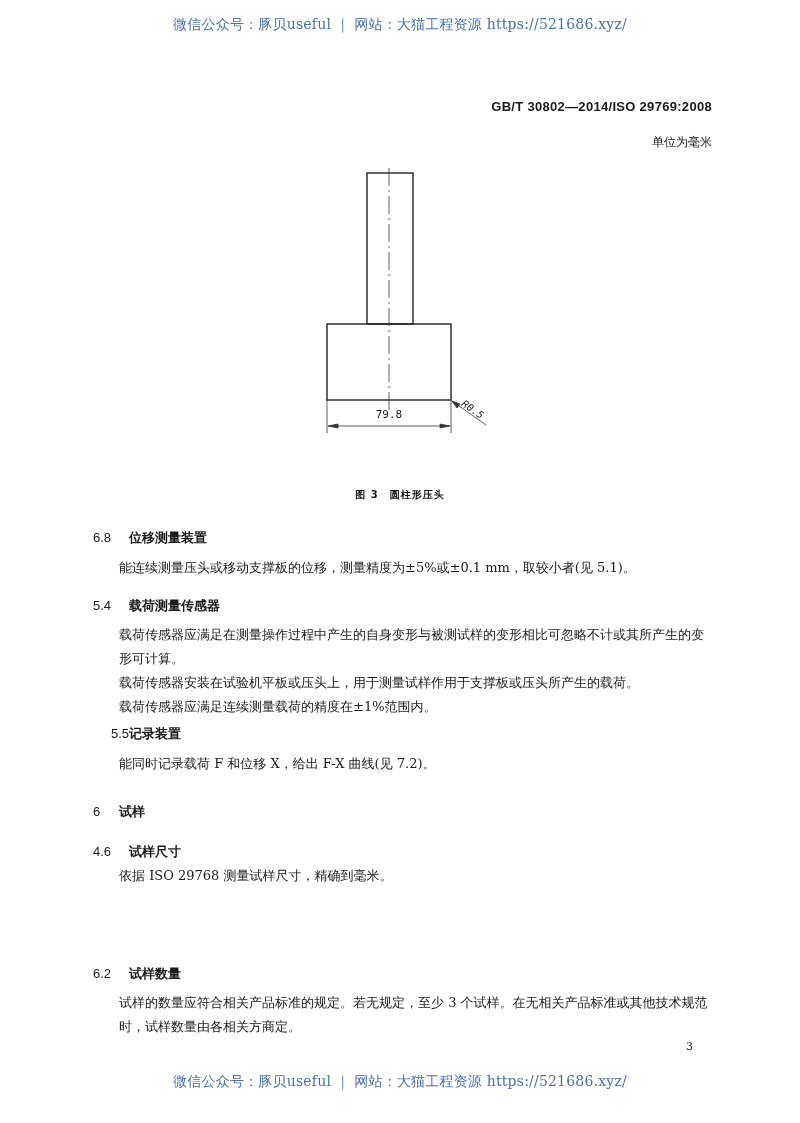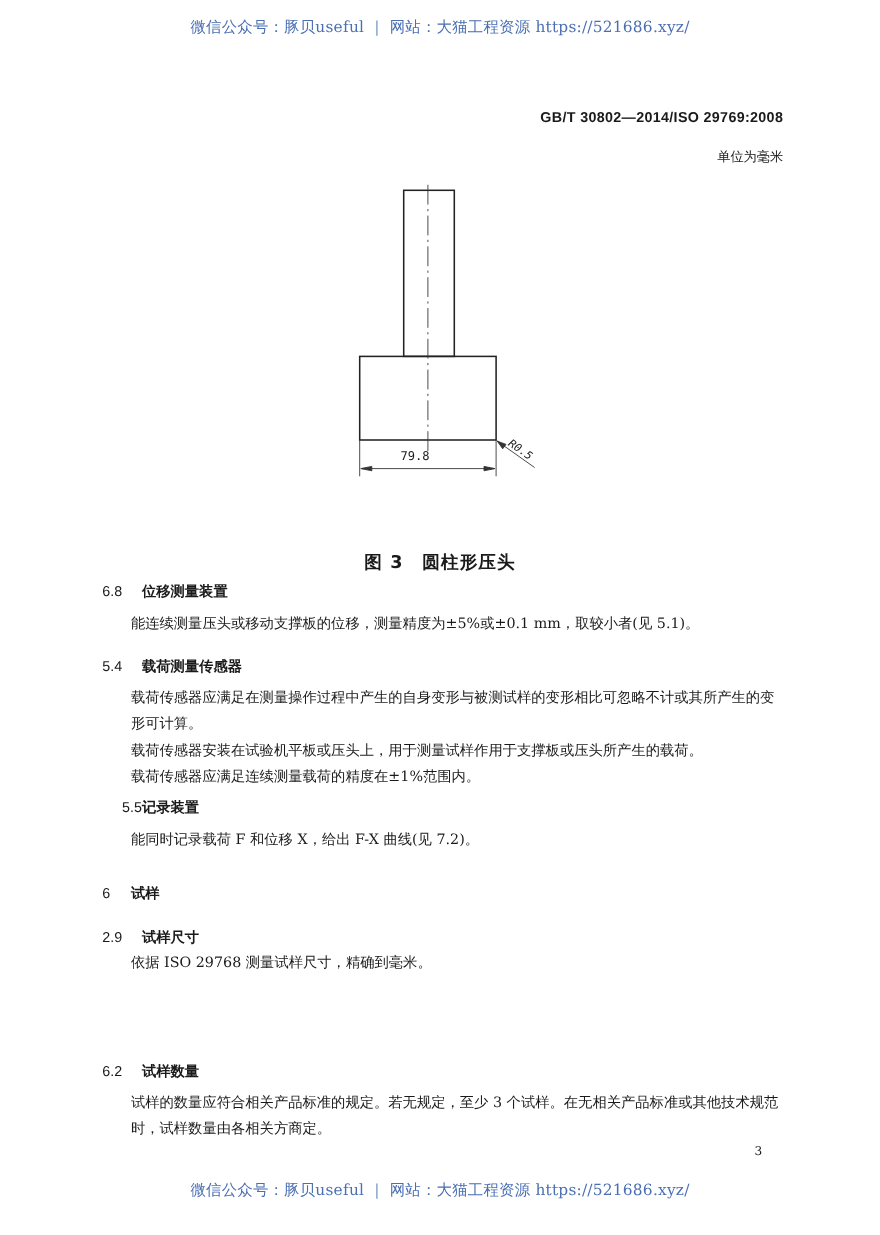--- a/index.html
+++ b/index.html
@@ -7,21 +7,21 @@
          font-family: "DejaVu Serif", "Liberation Serif", serif; color: #1a1a1a; }
   .abs { position: absolute; }
   .watermark { left: 0; width: 800px; text-align: center; font-size: 14px; color: #4a6fb3;
                font-family: "DejaVu Serif", serif; letter-spacing: 0.2px; }
   .wm-top { top: 16px; }
   .wm-bottom { top: 1073px; }
   .std-code { top: 99px; right: 88px; font-size: 13px; font-weight: bold;
               font-family: "Liberation Sans", "DejaVu Sans", sans-serif; letter-spacing: 0.3px; }
   .unit-note { top: 134px; right: 88px; font-size: 12px; font-family: "DejaVu Sans", sans-serif; }
   .figure-svg { left: 0; top: 0; }
-  .fig-caption { top: 501px; left: 0; width: 800px; text-align: center; font-size: 16px; font-weight: bold;
+  .fig-caption { top: 488px; left: 0; width: 800px; text-align: center; font-size: 10px; font-weight: bold;
                  font-family: "DejaVu Sans", sans-serif; letter-spacing: 1px; }
   .heading { font-size: 13px; font-weight: bold; font-family: "DejaVu Sans", sans-serif; left: 93px; }
   .heading .num { font-weight: normal; font-family: "Liberation Sans", sans-serif; display: inline-block; width: 36px; }
   .heading .num.short { width: 26px; }
   .para { font-size: 13px; left: 93px; width: 615px; line-height: 24px; }
   .para .indent { padding-left: 26px; }
   .page-num { top: 1040px; right: 107px; font-size: 11px; }
 </style>
 </head>
 <body>
@@ -41,21 +41,21 @@
     <line x1="327" y1="400" x2="327" y2="433"></line>
     <line x1="451" y1="400" x2="451" y2="433"></line>
     <line x1="329" y1="426" x2="449" y2="426"></line>
     <polygon points="328,426 338,424 338,428" fill="#333"></polygon>
     <polygon points="450,426 440,424 440,428" fill="#333"></polygon>
     <line x1="452" y1="401" x2="486" y2="425"></line>
     <polygon points="452,401 460,404 457,408" fill="#333"></polygon>
   </g>
 </svg>
 
-<div class="abs" style="left:364px; top:408px; width:50px; text-align:left; font-size:11px; font-family:'DejaVu Sans Mono', monospace;">79.8</div>
+<div class="abs" style="left:364px; top:408px; width:50px; text-align:center; font-size:11px; font-family:'DejaVu Sans Mono', monospace;">79.8</div>
 <div class="abs" style="left:466px; top:398px; font-size:10px; font-family:'DejaVu Sans Mono', monospace; transform: rotate(35deg); transform-origin: left top; font-style: italic;">R0.5</div>
 
 <div class="abs fig-caption">图 3　圆柱形压头</div>
 
 <div class="abs heading" style="top:529px;">
   <span class="num">6.8</span><span>位移测量装置</span>
 </div>
 <div class="abs para" style="top:556px;">
   <div class="indent">能连续测量压头或移动支撑板的位移，测量精度为±5%或±0.1 mm，取较小者(见 5.1)。</div>
 </div>
@@ -74,21 +74,21 @@
 </div>
 <div class="abs para" style="top:752px;">
   <div class="indent">能同时记录载荷 F 和位移 X，给出 F-X 曲线(见 7.2)。</div>
 </div>
 
 <div class="abs heading" style="top:803px;">
   <span class="num short">6</span><span>试样</span>
 </div>
 
 <div class="abs heading" style="top:843px;">
-  <span class="num">2.9</span><span>试样尺寸</span>
+  <span class="num">4.6</span><span>试样尺寸</span>
 </div>
 <div class="abs para" style="top:864px;">
   <div class="indent">依据 ISO 29768 测量试样尺寸，精确到毫米。</div>
 </div>
 
 <div class="abs heading" style="top:965px;">
   <span class="num">6.2</span><span>试样数量</span>
 </div>
 <div class="abs para" style="top:991px;">
   <div class="indent">试样的数量应符合相关产品标准的规定。若无规定，至少 3 个试样。在无相关产品标准或其他技术规范时，试样数量由各相关方商定。</div>

